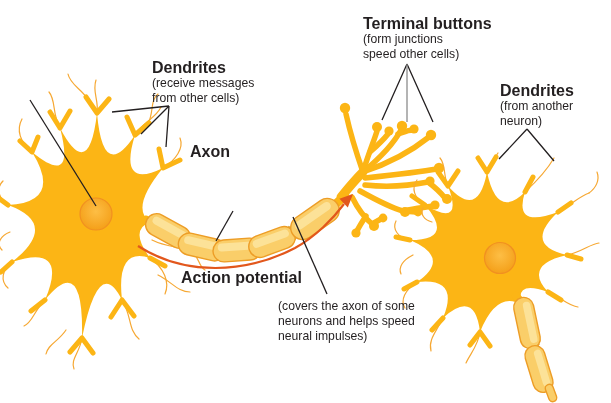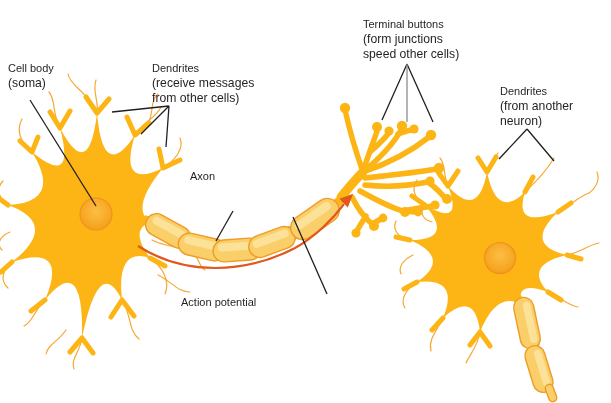--- a/index.html
+++ b/index.html
@@ -1,20 +1,20 @@
 <!DOCTYPE html>
 <html style="--neuron-yellow: #FCB515; --dendrite-line: #F6A833; --myelin-fill: #FACE69; --myelin-highlight: #FCE298; --myelin-stroke: #ED9D26; --node-flap: #D5A53C; --nucleus-inner: #FDBE45; --nucleus-outer: #F49E16; --nucleus-ring: #F19021; --arrow-orange: #E2571C; --text-black: #231F20; --leader-gray: #8C8C8C;"><head>
 <meta charset="utf-8">
 <style>
   html,body{margin:0;padding:0;background:#fff;}
   #stage{position:relative;width:611px;height:403px;background:#fff;overflow:hidden;
          font-family:"Liberation Sans",sans-serif;}
   #art{position:absolute;left:0;top:0;}
   .lbl{position:absolute;color:var(--text-black);font-size:12.2px;line-height:14.8px;}
-  .lbl .t{font-weight:normal;font-size:11px;display:block;}
+  .lbl .t{font-weight:bold;font-size:16px;display:block;}
   .lbl .d{white-space:pre-line;display:block;}
   
   .thin{fill:none;stroke:var(--dendrite-line);stroke-width:1.2;stroke-linecap:round;}
   .fill-body{fill:var(--neuron-yellow);}
   .fork{fill:none;stroke:var(--neuron-yellow);stroke-width:5;stroke-linecap:round;}
   .band{fill:none;stroke:var(--neuron-yellow);stroke-width:9;stroke-linecap:round;}
   .band-thin{fill:none;stroke:var(--neuron-yellow);stroke-width:8;stroke-linecap:round;}
   .flap{fill:var(--node-flap);}
   .cap{fill:var(--myelin-fill);stroke:var(--myelin-stroke);stroke-width:1.4;}
   .cap-hi{fill:var(--myelin-highlight);stroke:none;}
@@ -202,47 +202,46 @@
       <path class="leader" d="M 30 100 L 96 206"></path>
       <path class="leader" d="M 169 106 L 112 112 M 169 106 L 141 134 M 169 106 L 166 147"></path>
       <path class="leader" d="M 233 211 L 216 241"></path>
       <path class="leader" d="M 407 64 L 382 120 M 407 64 L 433 122"></path>
       <path class="leader-gray" d="M 407 64 L 407 122"></path>
       <path class="leader" d="M 527 129 L 499 159 M 527 129 L 554 161"></path>
       <path class="leader" d="M 293 217 L 327 294"></path>
     </g>
   </svg>
 
-  <div class="lbl" style="left:8px;top:61px;">
-    <span class="t">Cell body</span>
-    <span class="d">(soma)</span>
-  </div>
 
   <div class="lbl" style="left:152px;top:61px;">
     <span class="t">Dendrites</span>
     <span class="d">(receive messages
 from other cells)</span>
   </div>
 
-  <div class="lbl" style="left:190px;top:145px;line-height:14.4px;margin-top:24px;">
+  <div class="lbl" style="left:190px;top:145px;line-height:14.4px;">
     <span class="t">Axon</span>
   </div>
 
   <div class="lbl" style="left:363px;top:17px;">
     <span class="t">Terminal buttons</span>
     <span class="d">(form junctions
 speed other cells)</span>
   </div>
 
   <div class="lbl" style="left:500px;top:84px;">
     <span class="t">Dendrites</span>
     <span class="d">(from another
 neuron)</span>
   </div>
 
-  <div class="lbl" style="left:181px;top:271px;margin-top:24px;">
+  <div class="lbl" style="left:181px;top:271px;">
     <span class="t">Action potential</span>
   </div>
 
   <div class="lbl" style="left:278px;top:299px;">
+    <span class="d">(covers the axon of some
+neurons and helps speed
+neural impulses)</span>
   </div>
 
 </div>
 
 </body></html>

